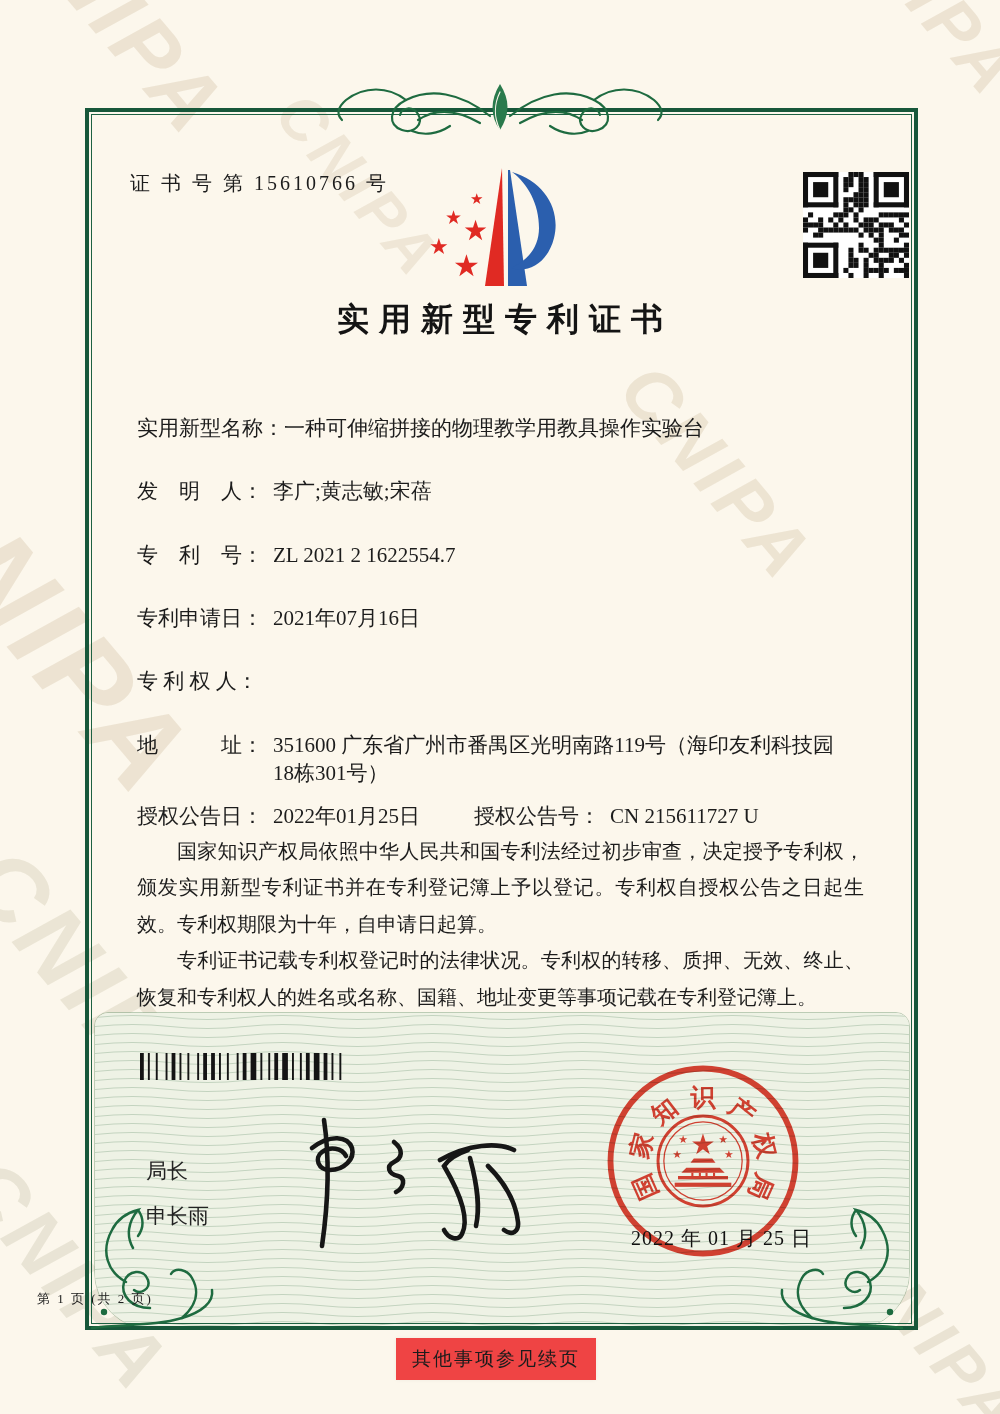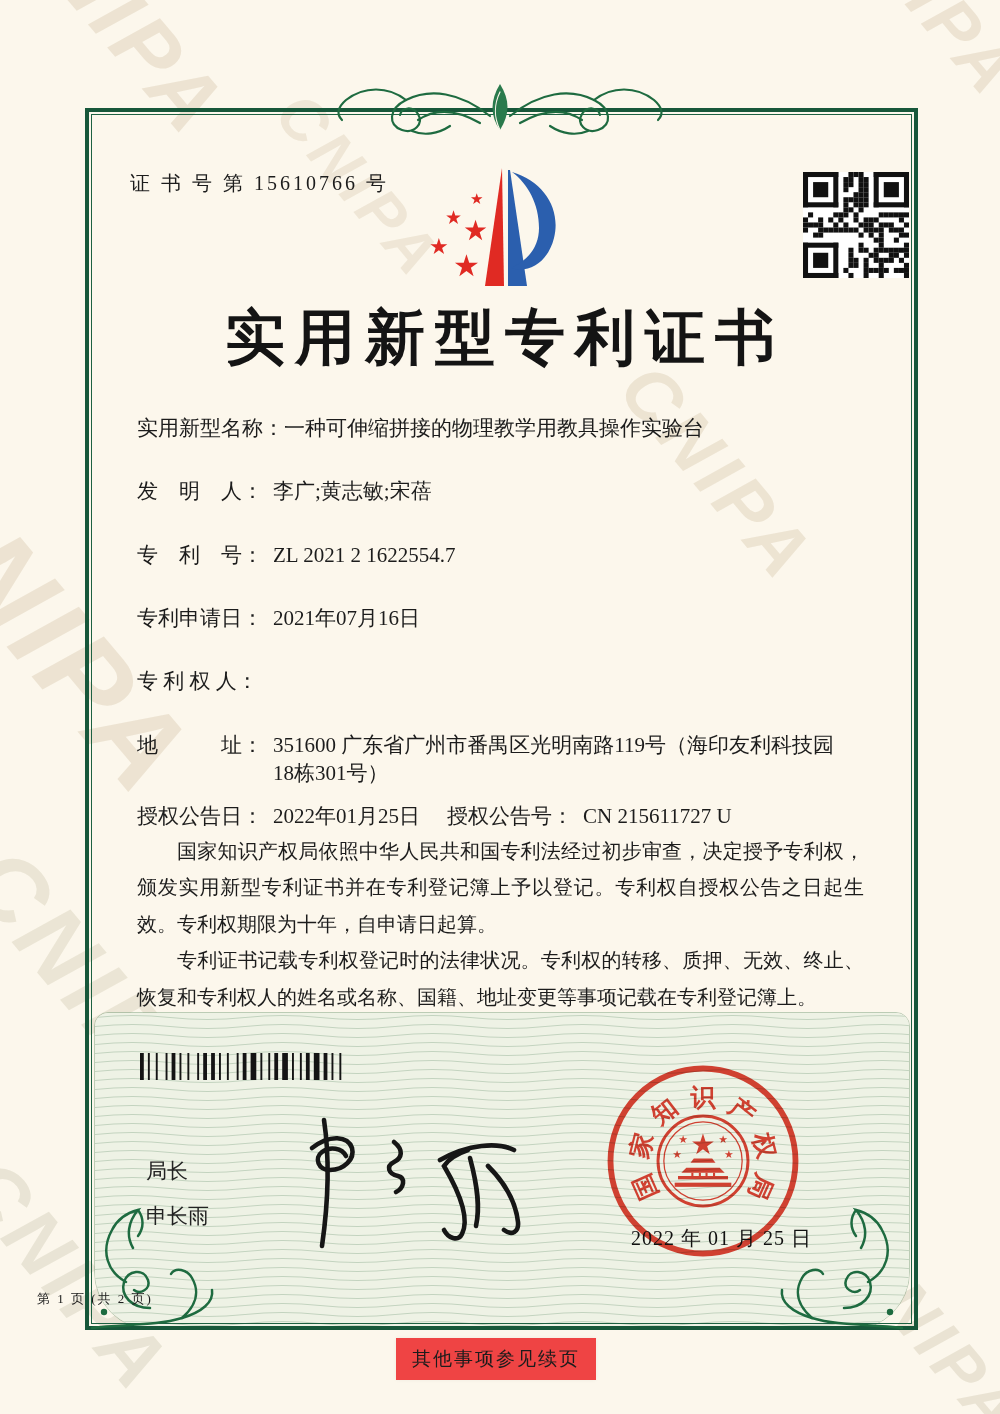--- a/index.html
+++ b/index.html
@@ -31,28 +31,28 @@
     border-radius:14px 14px 58px 58px;overflow:hidden;border:1px solid rgba(110,150,115,.45);}
   
   .ornament-top{position:absolute;left:330px;top:76px;}
   .flourish-bl{position:absolute;left:86px;top:1196px;}
   .flourish-br{position:absolute;left:768px;top:1196px;transform:scaleX(-1);}
   
   .cert-no{position:absolute;left:130px;top:170px;font-size:20px;letter-spacing:3px;}
   .logo{position:absolute;left:413px;top:162px;}
   .qr{position:absolute;left:803px;top:172px;}
   .title{position:absolute;left:0;right:0;top:298px;text-align:center;
-    font-size:60px;font-weight:bold;letter-spacing:10px;padding-left:10px;color:#141414;}
+    font-size:32px;font-weight:bold;letter-spacing:10px;padding-left:10px;color:#141414;}
   
   .fields{position:absolute;left:137px;top:414px;width:730px;font-size:21px;}
   .row{display:flex;margin-bottom:35px;line-height:1.35;}
   .row .label{flex:0 0 136px;white-space:nowrap;}
   .row .value{width:578px;}
   .row.addr{margin-bottom:15px;font-family:Liberation Serif, serif;}
-  .grant .g-val{margin-right:27px;}
+  .grant .g-val{margin-right:54px;}
   
   .paras{position:absolute;left:137px;top:833px;width:727px;font-size:20px;
     line-height:1.82;text-align:justify;}
   .paras p{margin:0;text-indent:2em;}
   
   .barcode{position:absolute;left:140px;top:1053px;}
   .signer{position:absolute;left:146px;top:1148px;
     font-family:"Liberation Sans","DejaVu Sans",sans-serif;font-size:21px;line-height:2.15;color:#222;}
   .signature{position:absolute;left:272px;top:1104px;}
   .seal{position:absolute;left:603px;top:1061px;mix-blend-mode:multiply;opacity:.93;}

